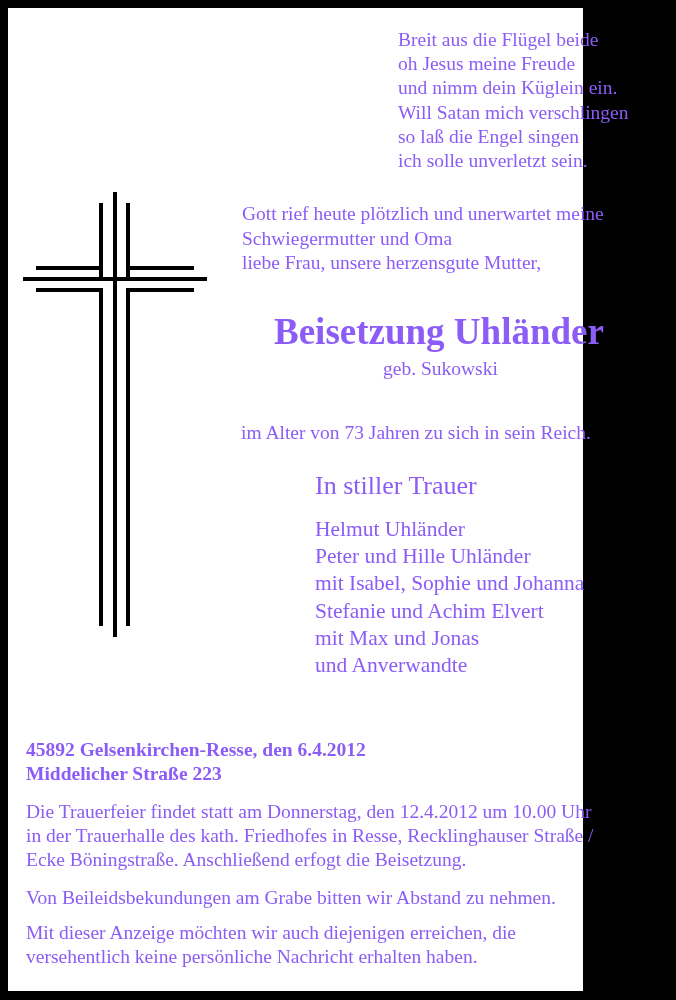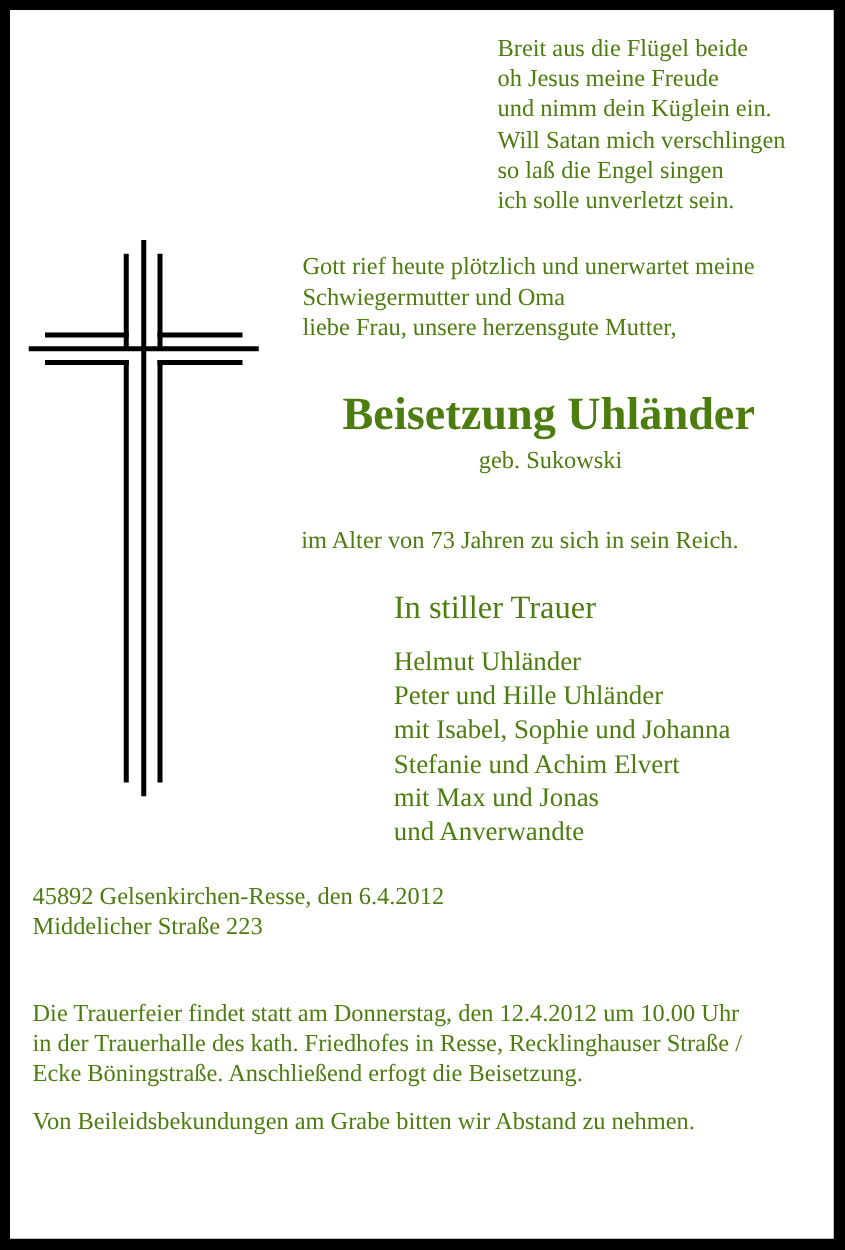--- a/index.html
+++ b/index.html
@@ -1,31 +1,31 @@
 <!DOCTYPE html>
 <html><head>
 <meta charset="utf-8">
 <style>
   html, body { margin: 0; padding: 0; }
   body { width: 676px; height: 1000px; background: #000; position: relative; overflow: hidden; }
   .page {
-    position: absolute; left: 8px; top: 8px; width: 659px; height: 983px;
-    background: #fff; font-family: "Liberation Serif", "DejaVu Serif", serif; color: #4d7c0f;
+    position: absolute; left: 8px; top: 8px; width: 575px; height: 983px;
+    background: #fff; font-family: "Liberation Serif", "DejaVu Serif", serif; color: #8b5cf6;
   }
   .abs { position: absolute; }
   .verse { left: 390px; top: 20px; font-size: 19.5px; line-height: 24.2px; }
   .verse div, .intro div, .family div, .block div { white-space: nowrap; }
   .intro { left: 234px; top: 194px; font-size: 19.5px; line-height: 24.5px; }
   .name { left: 266px; top: 303px; font-size: 37px; font-weight: bold; line-height: 42px; white-space: nowrap; }
   .maiden { left: 375px; top: 349px; font-size: 19.5px; line-height: 24px; white-space: nowrap; }
   .age { left: 233px; top: 413px; font-size: 19.5px; line-height: 24px; white-space: nowrap; }
   .mourning { left: 307px; top: 466px; font-size: 26px; line-height: 24px; white-space: nowrap; }
   .family { left: 307px; top: 508px; font-size: 21.5px; font-weight: normal; line-height: 27.2px; }
   .block { left: 18px; font-size: 19.5px; line-height: 24px; }
-  .addr { top: 698px; }
+  .addr { top: 730px; font-weight: bold; }
   .ceremony { top: 792px; }
   .condolence { top: 878px; }
   .notice { top: 913px; }
   .cross-bar { position: absolute; background: #000; }
 </style>
 </head>
 <body>
 
 <div class="page">
 
@@ -81,13 +81,17 @@
   <div class="abs block ceremony">
     <div>Die Trauerfeier findet statt am Donnerstag, den 12.4.2012 um 10.00 Uhr</div>
     <div>in der Trauerhalle des kath. Friedhofes in Resse, Recklinghauser Straße /</div>
     <div>Ecke Böningstraße. Anschließend erfogt die Beisetzung.</div>
   </div>
 
   <div class="abs block condolence">
     <div>Von Beileidsbekundungen am Grabe bitten wir Abstand zu nehmen.</div>
   </div>
 
+  <div class="abs block notice">
+    <div>Mit dieser Anzeige möchten wir auch diejenigen erreichen, die</div>
+    <div>versehentlich keine persönliche Nachricht erhalten haben.</div>
+  </div>
 </div>
 
 </body></html>

